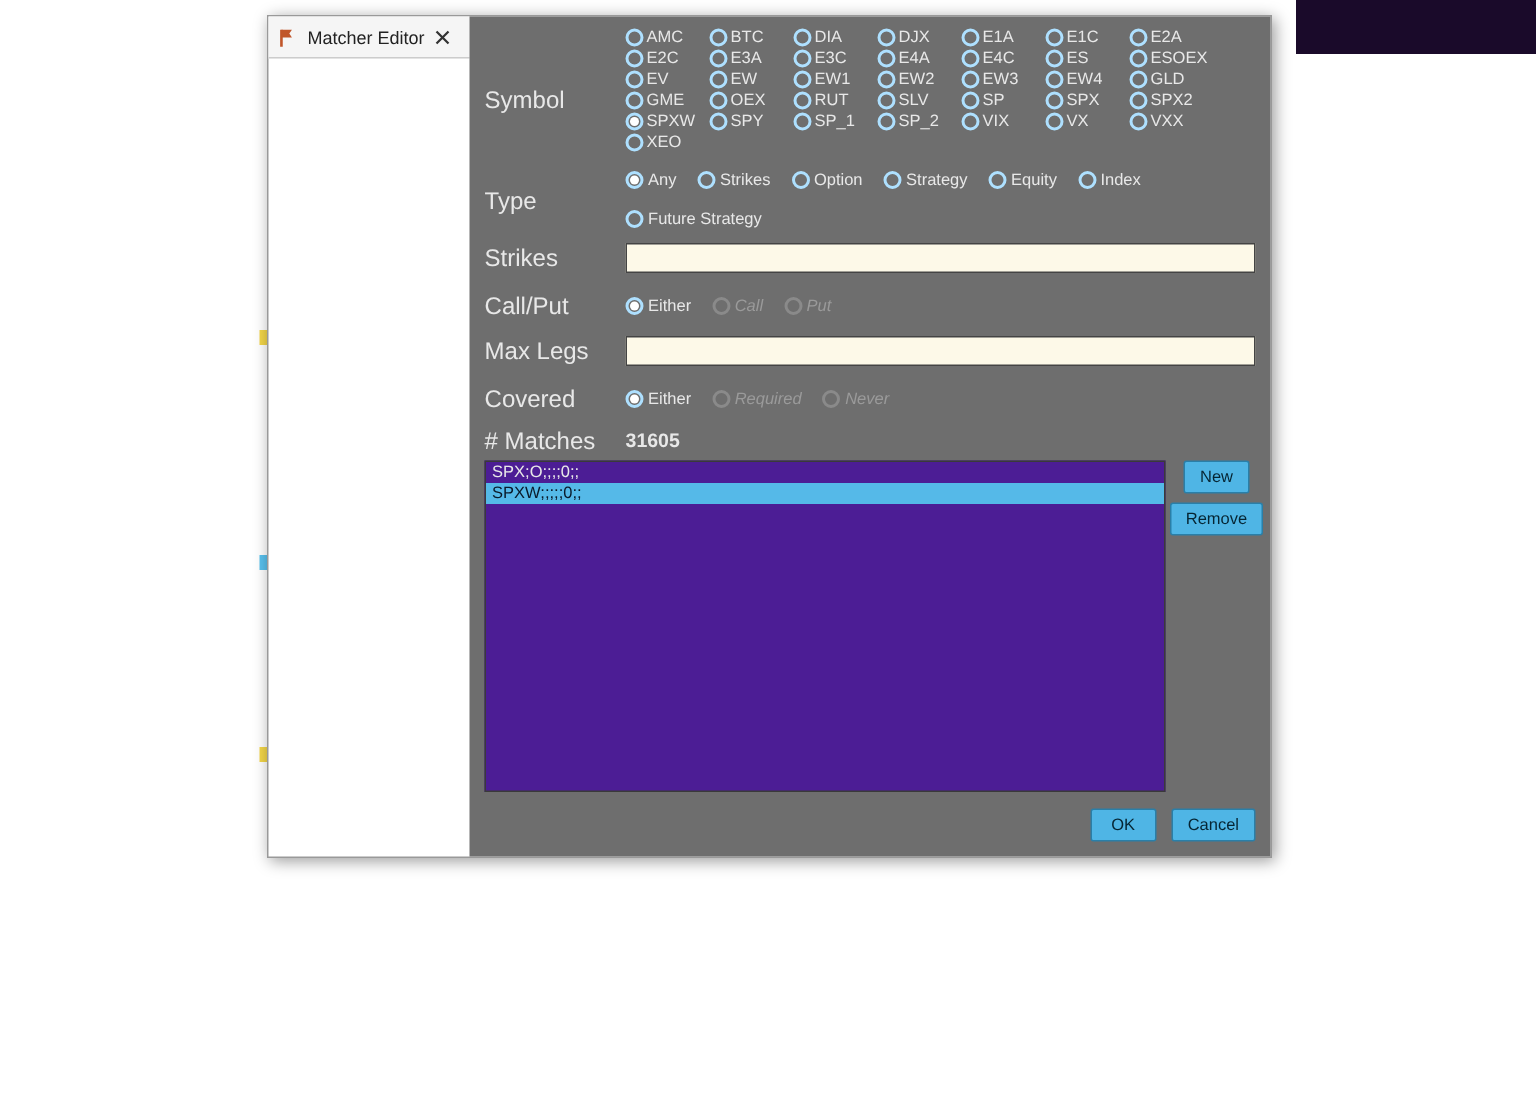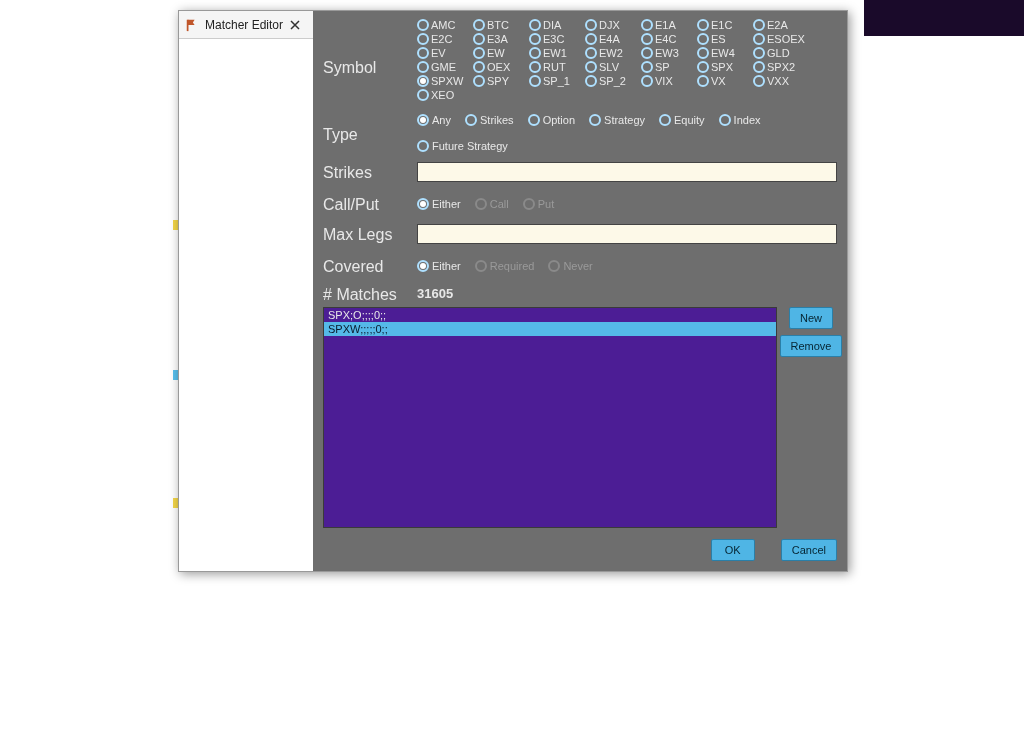--- a/index.html
+++ b/index.html
@@ -125,21 +125,21 @@
     position: absolute;
     width: 6px; height: 6px;
     background: #fff;
     border-radius: 50%;
     top: 1px; left: 1px;
   }
   .radio.disabled {
     border-color: #8a8a8a;
   }
   .rlabel { color: #e8e8e8; white-space: nowrap; }
-  .rlabel.disabled { color: #9a9a9a; }
+  .rlabel.disabled { color: #9a9a9a; font-style: italic; }
   .text-input {
     width: 100%;
     height: 20px;
     background: #fdf9e8;
     border: 1px solid #444;
     padding: 2px 4px;
     font-size: 11px;
     color: #222;
   }
   .matches-row {
@@ -186,21 +186,21 @@
     border: 1px solid #2a7fa8;
     border-radius: 2px;
     height: 22px;
     font-size: 11px;
     cursor: pointer;
     padding: 0 10px;
   }
   .footer {
     display: flex;
     justify-content: flex-end;
-    gap: 26px;
+    gap: 10px;
     padding-top: 8px;
   }
 </style>
 </head>
 <body>
 
 <div class="bg-strip"></div>
 <div class="hint-bar" style="left:173px;top:220px;background:#f3d649"></div>
 <div class="hint-bar" style="left:173px;top:370px;background:#59c1ee"></div>
 <div class="hint-bar" style="left:173px;top:498px;background:#f3d649"></div>

